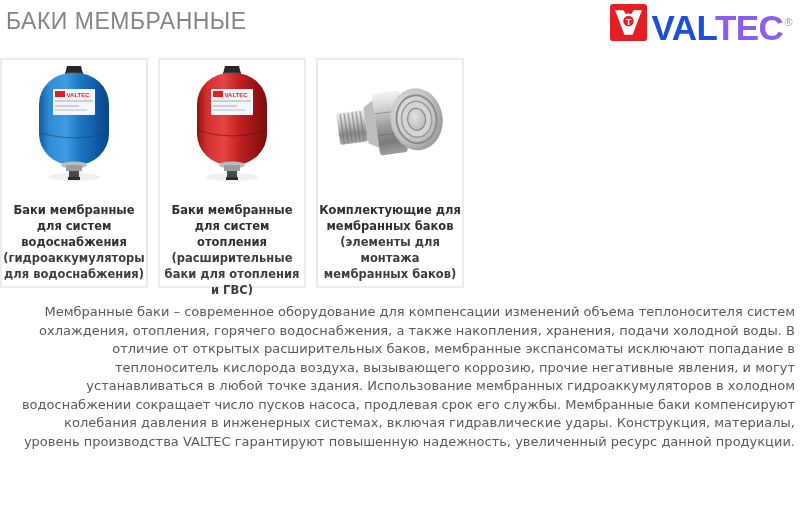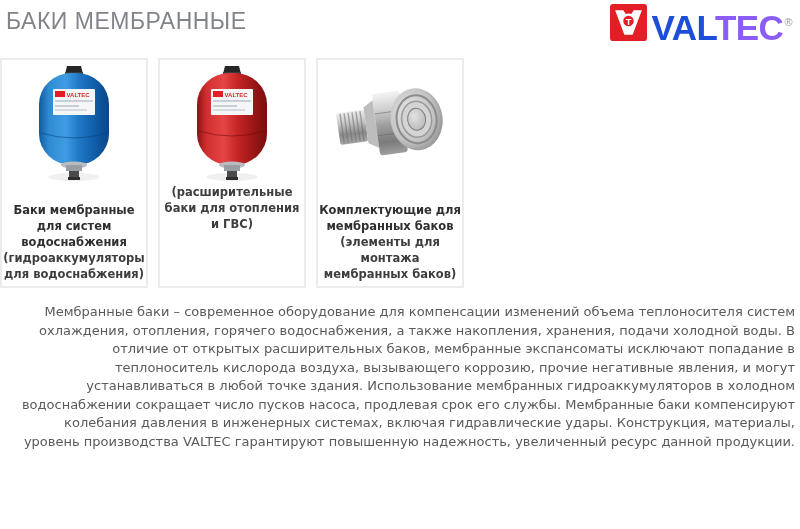--- a/index.html
+++ b/index.html
@@ -153,20 +153,21 @@
         <text x="37.5" y="31.5" font-family="Liberation Sans, sans-serif" font-size="6" font-weight="bold" fill="#e31e24">VALTEC</text>
         <rect x="26" y="35" width="38" height="2" fill="#c9cfd6"></rect>
         <rect x="26" y="40" width="24" height="2" fill="#c9cfd6"></rect>
         <rect x="26" y="44" width="32" height="2" fill="#d7dbe0"></rect>
         <ellipse cx="45" cy="100" rx="13" ry="3.5" fill="#b9bcc0"></ellipse>
         <rect x="37" y="100" width="16" height="6" fill="#9a9da1"></rect>
         <rect x="40" y="106" width="10" height="7" fill="#4a4a4a"></rect>
         <rect x="39" y="112" width="12" height="3" fill="#2e2e2e"></rect>
       </svg>
     </div>
+    <div class="card-title">Баки мембранные для систем отопления</div>
     <div class="card-sub">(расширительные баки для отопления и ГВС)</div>
   </div>
 
   <div class="card">
     <div class="card-img">
       <svg width="110" height="100" viewBox="0 0 110 100">
         <g transform="rotate(-8 55 50)">
           <rect x="3" y="32" width="28" height="32" rx="2" fill="url(#metalV)"></rect>
           <g stroke="#6e6e6e" stroke-width="1.4" opacity=".55">
             <line x1="7" y1="33" x2="7" y2="63"></line>

